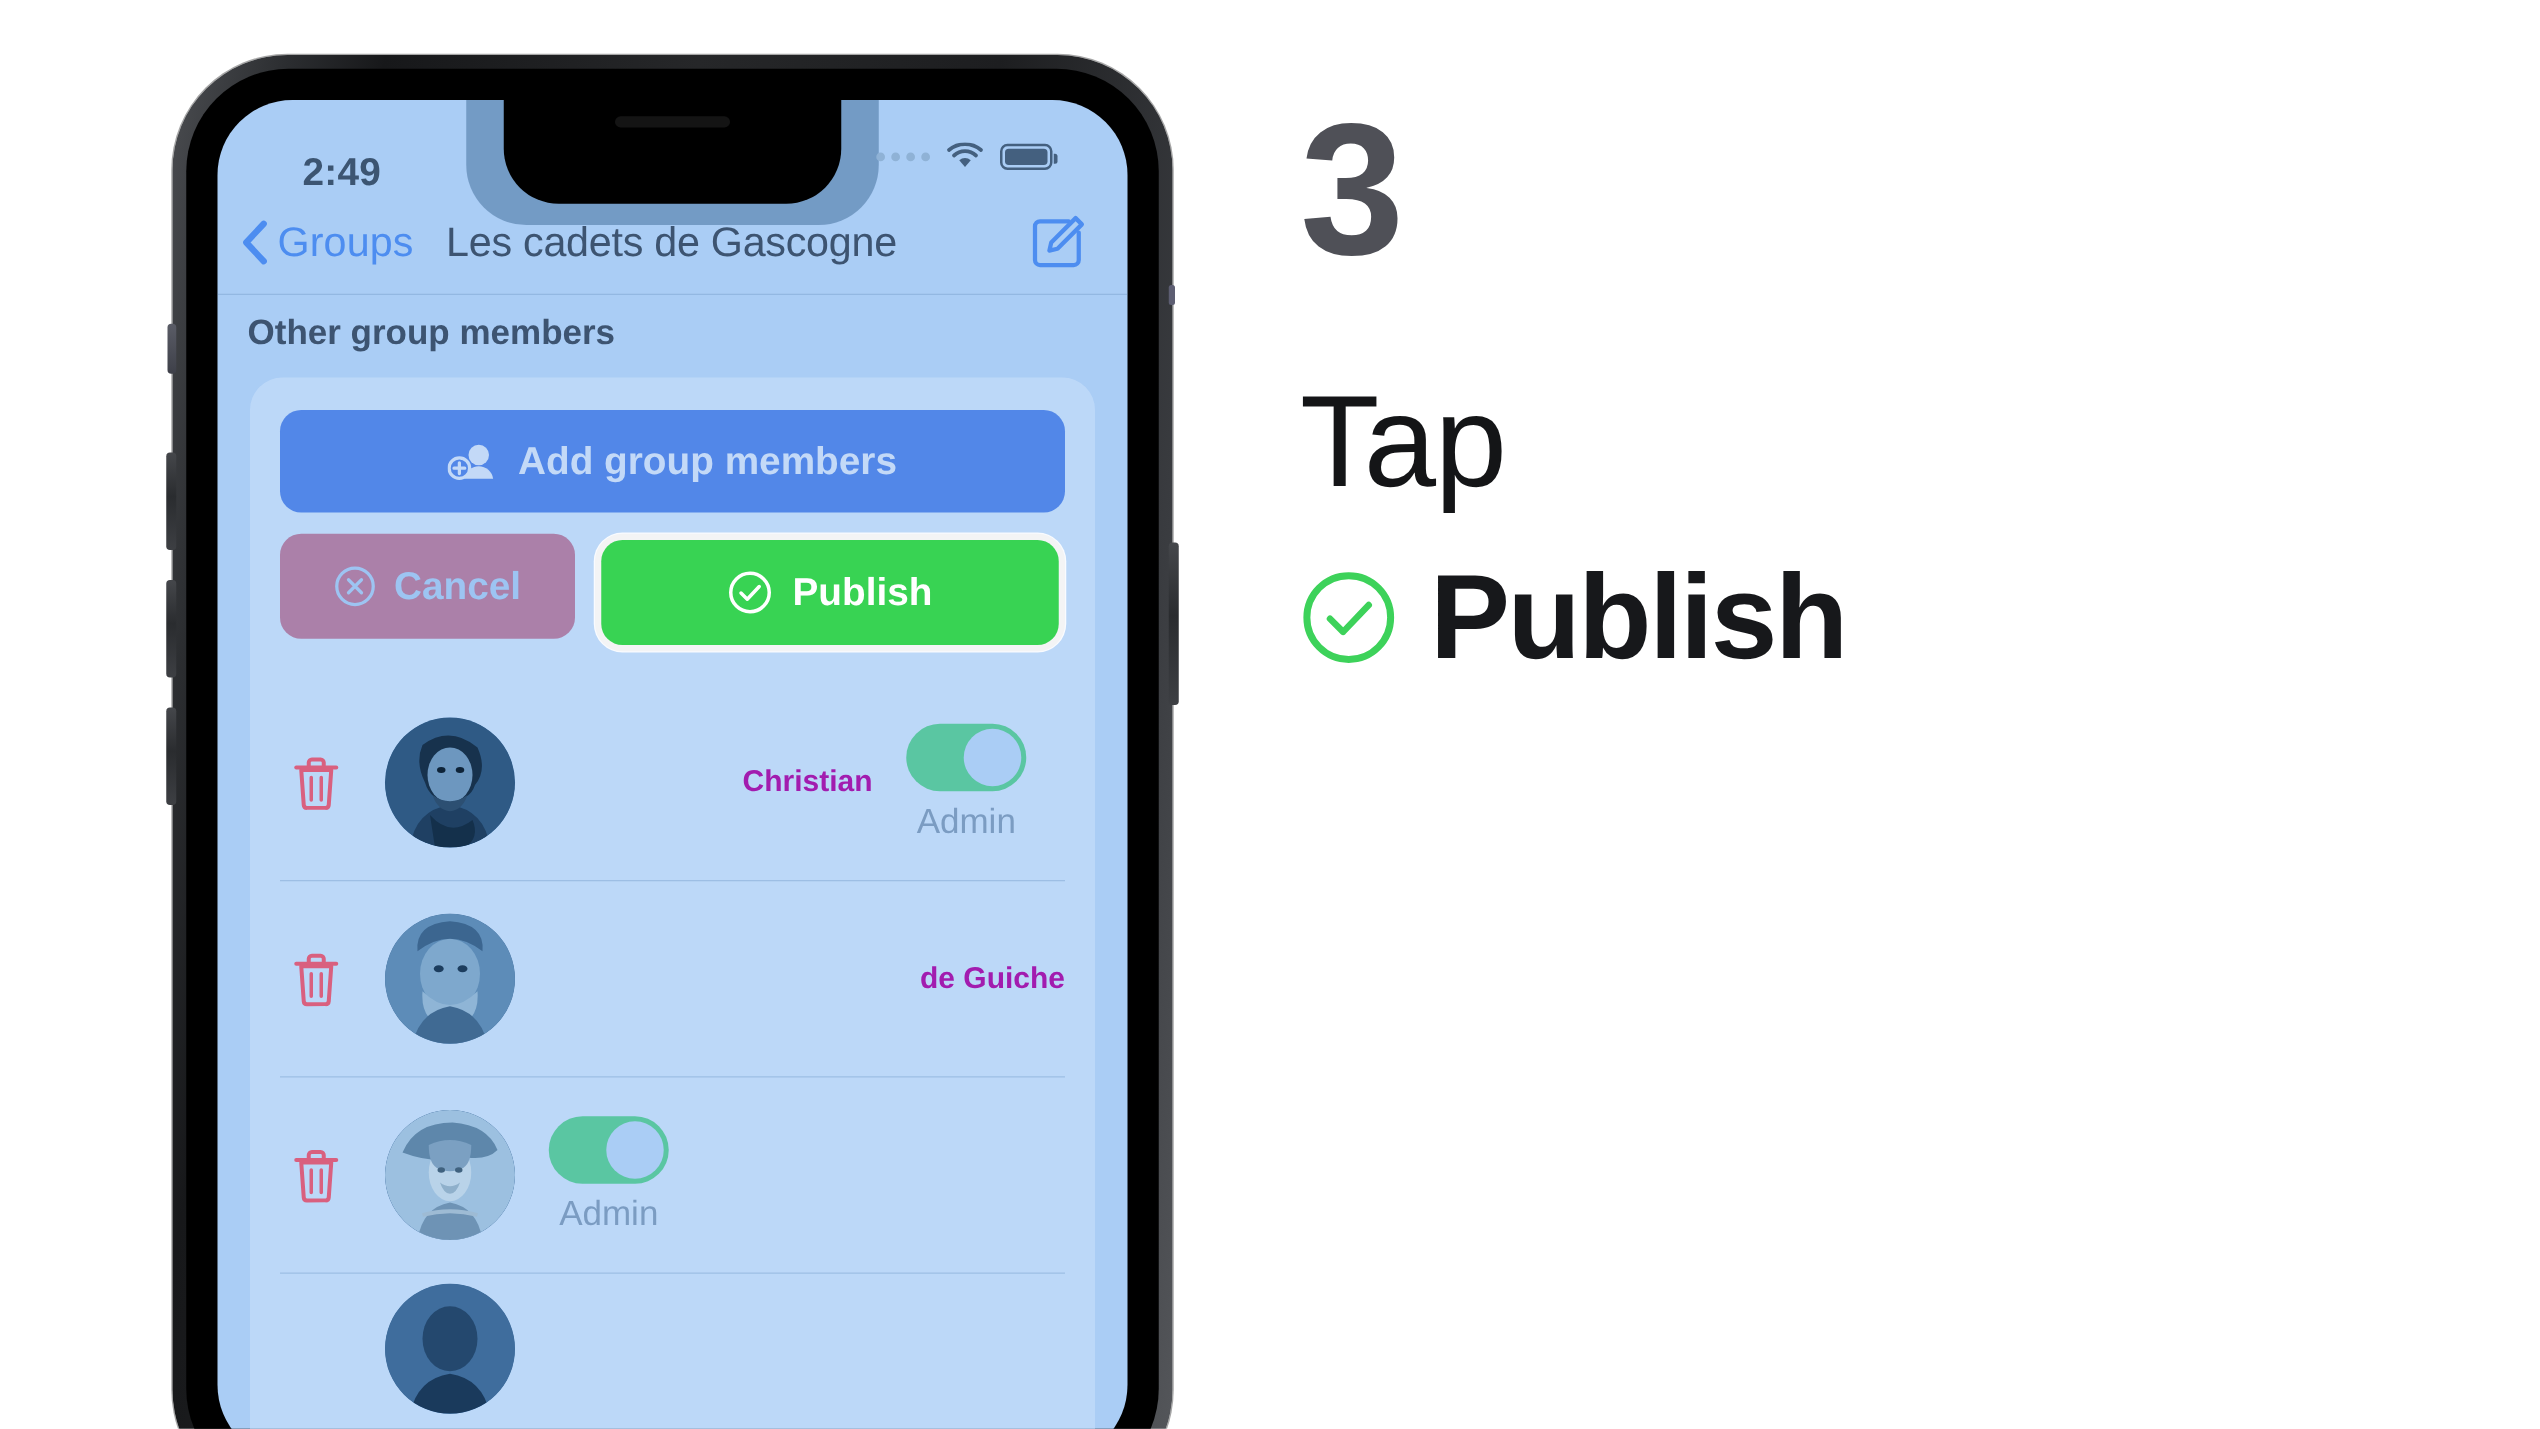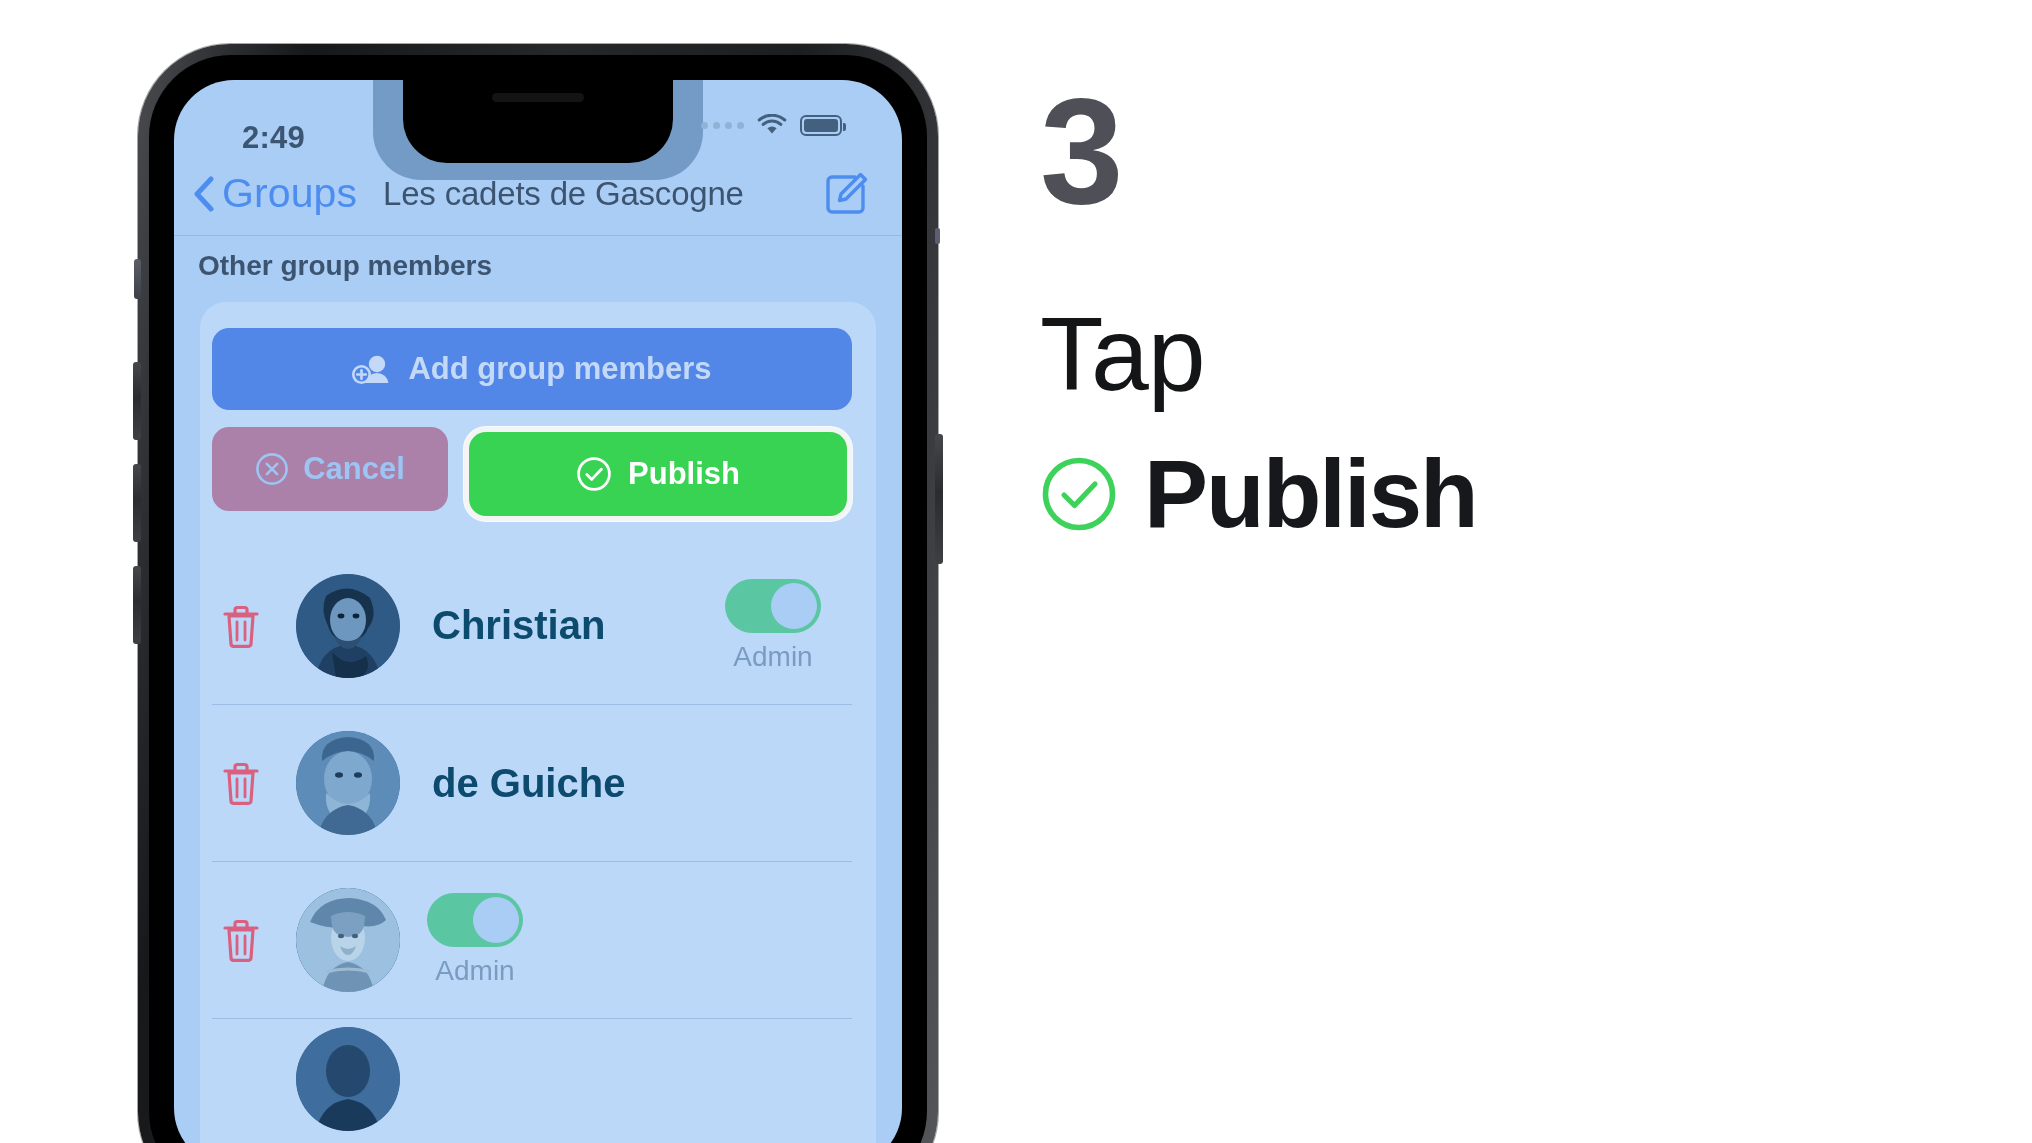--- a/index.html
+++ b/index.html
@@ -98,41 +98,41 @@
 
   
   .navbar {
     position:absolute; left:0; right:0; top:72px; height:84px;
     display:flex; align-items:center; z-index:4;
     border-bottom:1px solid rgba(90,130,175,.28);
   }
   .nav-back { display:flex; align-items:center; margin-left:18px; cursor:pointer; }
   .chev-left { width:22px; height:36px; margin-right:8px; }
   .nav-back-label {
-    font-size:41px; color:#4d8df0; font-weight:400; letter-spacing:.1px;
+    font-size:33px; color:#4d8df0; font-weight:400; letter-spacing:.1px;
   }
   .nav-title {
     font-size:33px; font-weight:400; color:#3d5471; margin-left:26px;
     letter-spacing:-.2px; white-space:nowrap;
   }
   .nav-compose { position:absolute; right:34px; top:20px; width:44px; height:44px; cursor:pointer; }
 
   
   .section-header {
     position:absolute; top:170px; left:24px;
     font-size:28px; font-weight:700; color:#3d5471; z-index:4;
   }
 
   
   .card {
     position:absolute; left:26px; right:26px; top:222px; bottom:-40px;
     background:rgba(196,221,250,.72);
     border-radius:26px; z-index:2; overflow:hidden;
   }
-  .card-inner { padding: 26px 24px 0 12px; }
+  .card-inner { padding: 26px 24px 0 24px; text-align: right; }
 
   .btn-add {
     display:flex; align-items:center; justify-content:center; gap:18px;
     height:82px; border-radius:17px;
     background:#5287e8; cursor:pointer;
   }
   .btn-add-label { font-size:31px; font-weight:700; color:#c3d9f7; }
   .icon-person-add { width:38px; height:34px; }
 
   .btn-row { display:flex; gap:16px; margin-top:17px; }
@@ -164,21 +164,21 @@
     position:relative;
   }
   .row:first-child { border-top:none; }
   .trash { width:42px; height:46px; margin-left:8px; cursor:pointer; flex:0 0 auto; }
   .avatar {
     width:104px; height:104px; border-radius:50%; margin-left:34px;
     flex:0 0 auto; overflow:hidden; position:relative;
     background:#3f6d9d;
   }
   .member-name {
-    font-size:40px; font-weight:700; color:#0c4a6e; margin-left:32px; flex:1;
+    font-size:24px; font-weight:700; color:#a21caf; margin-left:32px; flex:1;
   }
   .toggle-col {
     width:150px; display:flex; flex-direction:column; align-items:center; gap:8px;
     margin-right:4px;
   }
   .toggle {
     width:96px; height:54px; border-radius:27px; position:relative; cursor:pointer;
   }
   .toggle.on { background:#5ac6a2; }
   .toggle.off { background:#9fc2ea; }

